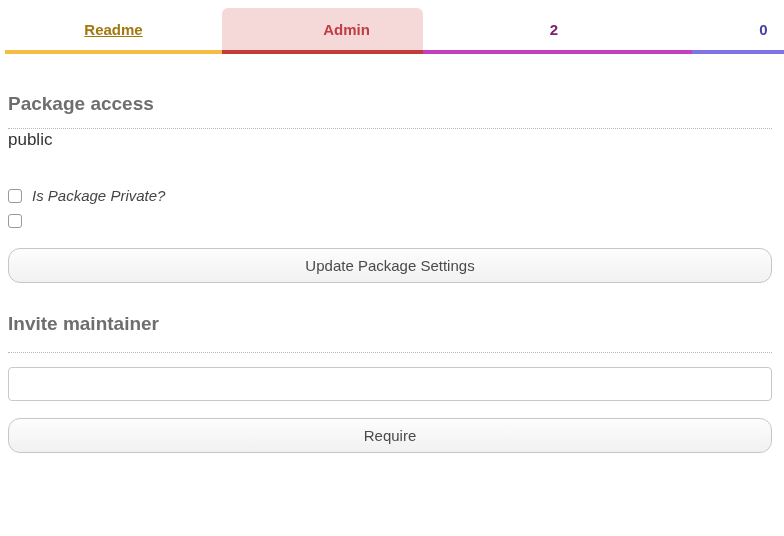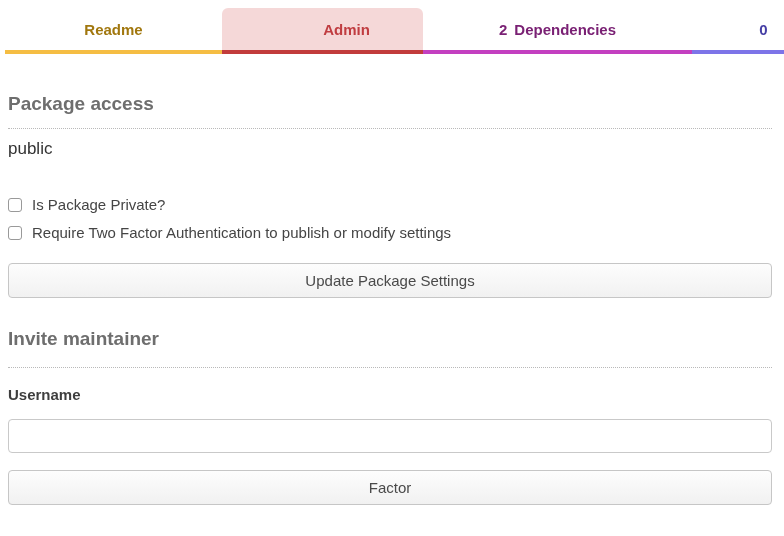--- a/index.html
+++ b/index.html
@@ -23,21 +23,21 @@
     height: 46px;
     display: flex;
     align-items: center;
     justify-content: center;
     font-size: 15px;
     font-weight: 700;
     cursor: pointer;
     flex: none;
     border-bottom: 4px solid transparent;
   }
-  .tab-readme   { width: 217px; color: #a1770e; border-bottom-color: #f5bd43; }
+  .tab-readme   { width: 217px; color: #a1770e; border-bottom-color: #f5bd43; text-decoration: underline; }
   .tab-admin    { width: 201px; color: #c03d41; border-bottom-color: #c23c3c;
                   background: #f5d8d8; border-top-left-radius: 6px; border-top-right-radius: 6px; padding-left: 48px; }
   .tab-deps     { width: 269px; color: #7a2174; border-bottom-color: #c33fc0; }
   .tab-dependents { width: 150px; color: #463fa5; border-bottom-color: #7d74e8; }
   .tab-count { margin-right: 7px; }
 
   
   .content { margin: 0 12px 0 8px; }
 
   h2.section-heading {
@@ -54,33 +54,33 @@
   }
   .dotted-divider.invite { margin-top: 18px; }
 
   .status-label {
     margin-top: 18px;
     font-size: 13px;
     line-height: 15px;
     color: #7a7a7a;
   }
   .status-value {
-    margin-top: 10px;
+    margin-top: 1px;
     font-size: 17px;
     line-height: 20px;
     color: #333;
   }
 
   .checkbox-row {
     display: flex;
     align-items: center;
     margin-top: 8px;
     cursor: pointer;
   }
-  .checkbox-row.first { margin-top: 36px; }
+  .checkbox-row.first { margin-top: 36px; font-style: italic; }
   .checkbox-box {
     width: 14px;
     height: 14px;
     border: 1px solid #999;
     border-radius: 3px;
     background: #fff;
     margin-right: 10px;
     flex: none;
   }
   .checkbox-label {
@@ -88,21 +88,21 @@
     line-height: 20px;
     color: #454545;
   }
 
   .wide-button {
     display: block;
     width: 100%;
     height: 35px;
     margin-top: 20px;
     border: 1px solid #c6c6c6;
-    border-radius: 4px;
+    border-radius: 12px;
     background: linear-gradient(#fdfdfd, #f1f1f1);
     font-family: "Liberation Sans", "DejaVu Sans", sans-serif;
     font-size: 15px;
     color: #4a4a4a;
     cursor: pointer;
   }
   .wide-button.invite { margin-top: 17px; }
 
   h2.section-heading.invite { margin-top: 31px; }
 
@@ -132,21 +132,20 @@
 
 <div class="tabs">
   <div class="tab tab-readme">
     <span>Readme</span>
   </div>
   <div class="tab tab-admin">
     <span>Admin</span>
   </div>
   <div class="tab tab-deps">
     <span class="tab-count">2</span>
-    <span>Dependencies</span>
   </div>
   <div class="tab tab-dependents">
     <span class="tab-count">0</span>
     <span></span>
   </div>
 </div>
 
 <div class="content">
 
   <h2 class="section-heading">Package access</h2>
@@ -154,26 +153,24 @@
 
   <div class="status-value">public</div>
 
   <div class="checkbox-row first">
     <span class="checkbox-box"></span>
     <span class="checkbox-label">Is Package Private?</span>
   </div>
 
   <div class="checkbox-row">
     <span class="checkbox-box"></span>
-    <span class="checkbox-label">Require Two Factor Authentication to publish or modify settings</span>
   </div>
 
   <button class="wide-button">Update Package Settings</button>
 
   <h2 class="section-heading invite">Invite maintainer</h2>
   <div class="dotted-divider invite"></div>
 
-  <div class="field-label">Username</div>
   <input class="text-input" type="text" placeholder="" style="">
 
-  <button class="wide-button invite">Factor</button>
+  <button class="wide-button invite">Require</button>
 
 </div>
 
 </body></html>

